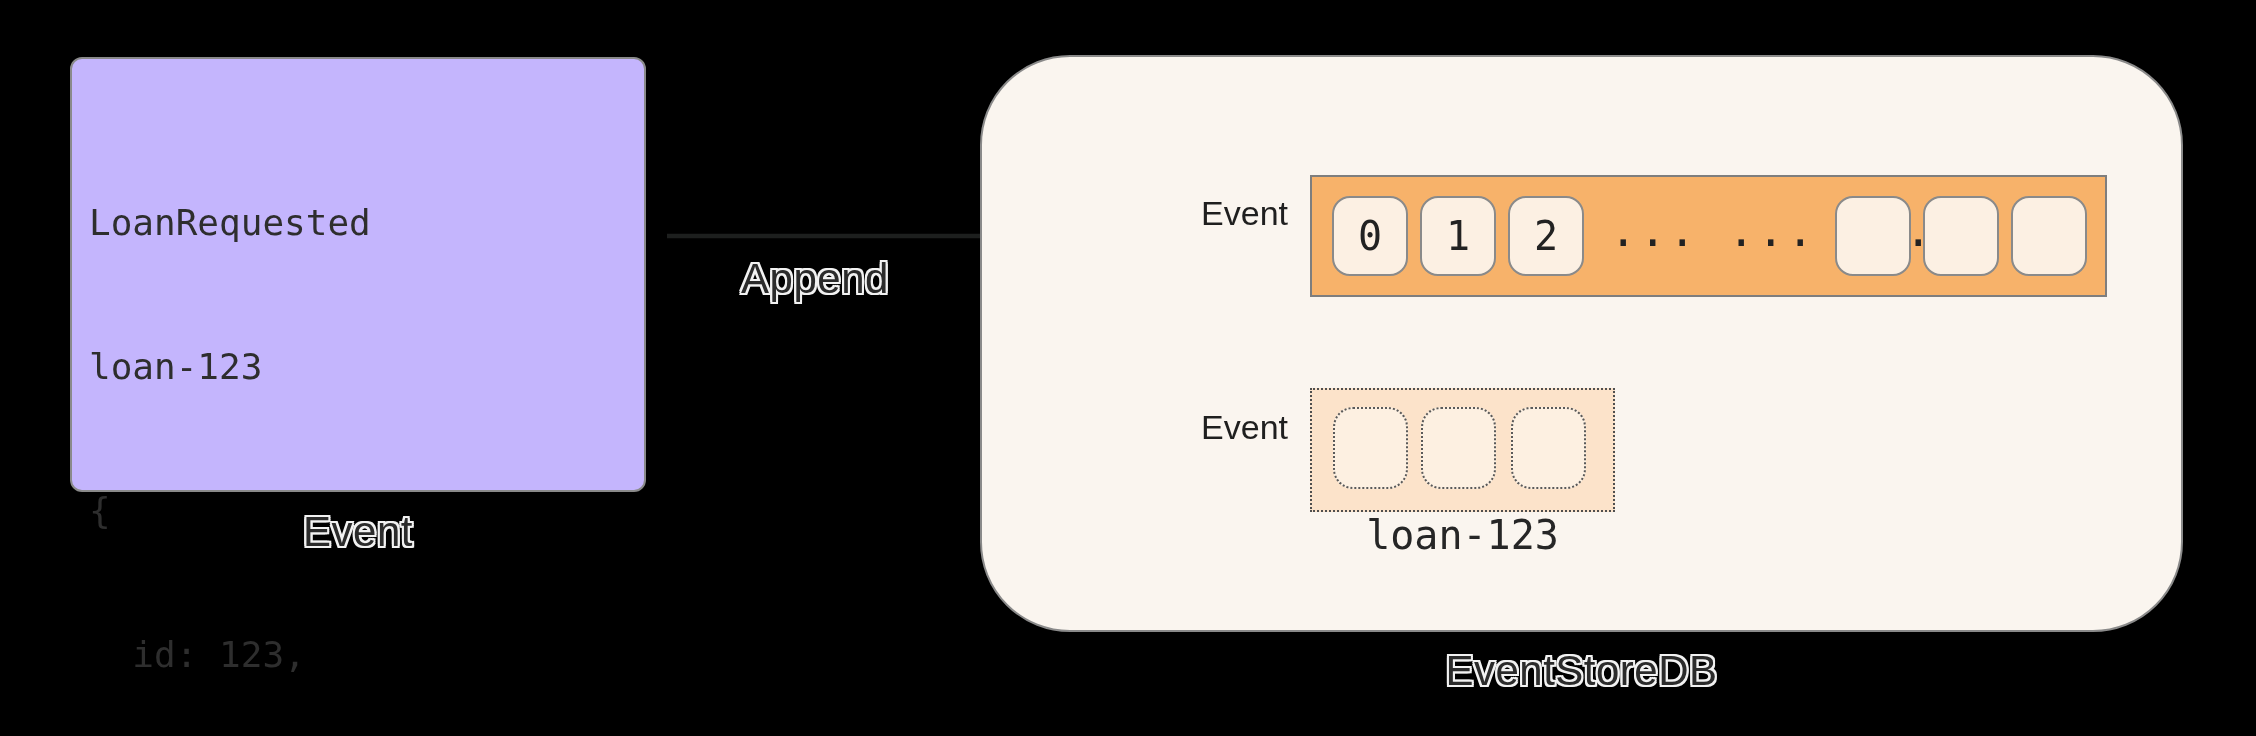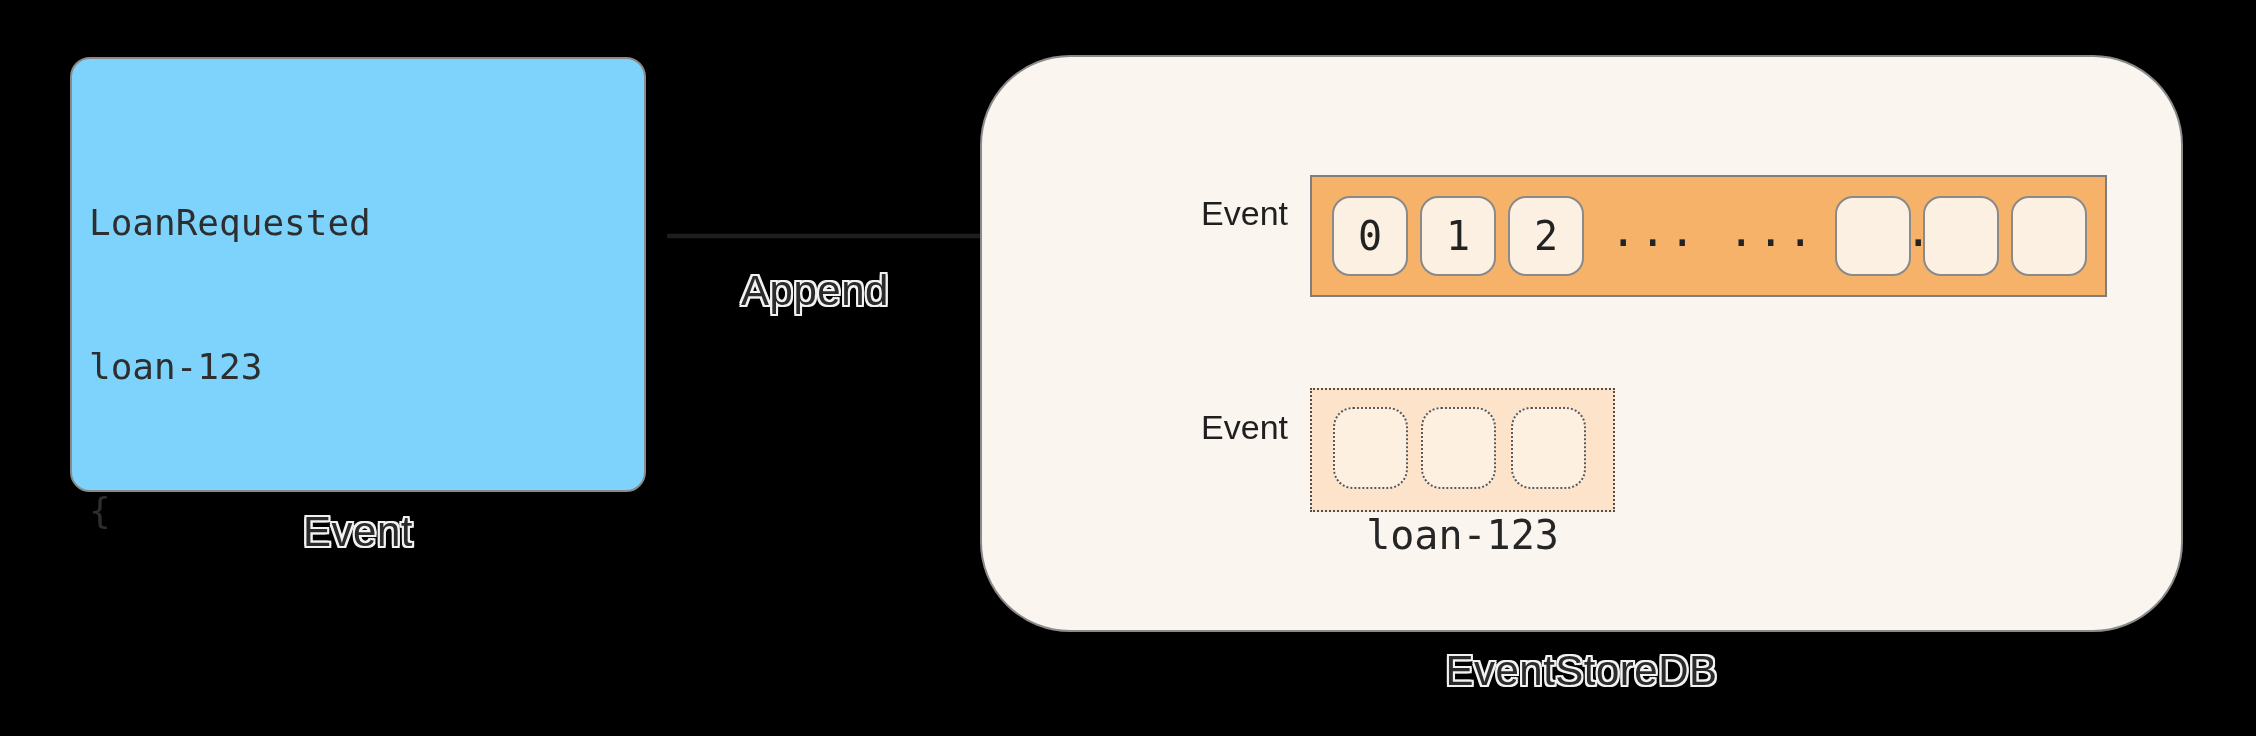--- a/index.html
+++ b/index.html
@@ -7,38 +7,38 @@
     position:relative;
     width:2256px;height:736px;
     background:#000;
     overflow:hidden;
     font-family:"Liberation Sans",sans-serif;
   }
 
   
   .event-card{
     position:absolute;left:70px;top:57px;width:576px;height:435px;
-    background:#7dd3fc;border:2px solid #8a8a8a;border-radius:20px;
+    background:#c4b5fd;border:2px solid #8a8a8a;border-radius:12px;
     box-sizing:border-box;
     text-decoration:underline;
   }
   .code{
     position:absolute;left:17px;top:44px;
     font-family:"DejaVu Sans Mono",monospace;
     font-size:36px;line-height:48px;color:#2e2e2e;
     white-space:pre;
   }
   .caption{
     position:absolute;text-align:center;
     font-size:42px;color:#2b2b2b;letter-spacing:0.5px;
     text-shadow:-2px -2px 0 #f2f2f2,2px -2px 0 #f2f2f2,-2px 2px 0 #f2f2f2,2px 2px 0 #f2f2f2,
                  0 -2px 0 #f2f2f2,0 2px 0 #f2f2f2,-2px 0 0 #f2f2f2,2px 0 0 #f2f2f2;
   }
   .event-caption{left:70px;width:576px;top:508px;}
-  .append-label{left:655px;width:320px;top:267px;}
+  .append-label{left:655px;width:320px;top:255px;}
   .store-caption{left:980px;width:1203px;top:647px;}
 
   
   svg.arrows{position:absolute;left:0;top:0;width:2256px;height:736px;pointer-events:none;}
 
   
   .store-card{
     position:absolute;left:980px;top:55px;width:1203px;height:577px;
     background:#faf5ef;border:2px solid #8a8a8a;border-radius:90px;
     box-sizing:border-box;
@@ -87,20 +87,21 @@
 </head>
 <body>
 
 <div class="canvas">
 
   <div class="event-card">
     <div class="code">
       <div>LoanRequested</div>
       <div>loan-123</div>
       <div>{</div>
+      <div>  id: 123,</div>
       
       
       
     </div>
   </div>
   <div class="caption event-caption">Event</div>
 
   <svg class="arrows" viewBox="0 0 2256 736" xmlns="http://www.w3.org/2000/svg">
     <path d="M667 236 H1104" fill="none" stroke="#1d1f1e" stroke-width="4.5"></path>
     <path d="M1143 236 L1099 214 L1109 236 L1099 258 Z" fill="#1d1f1e"></path>

